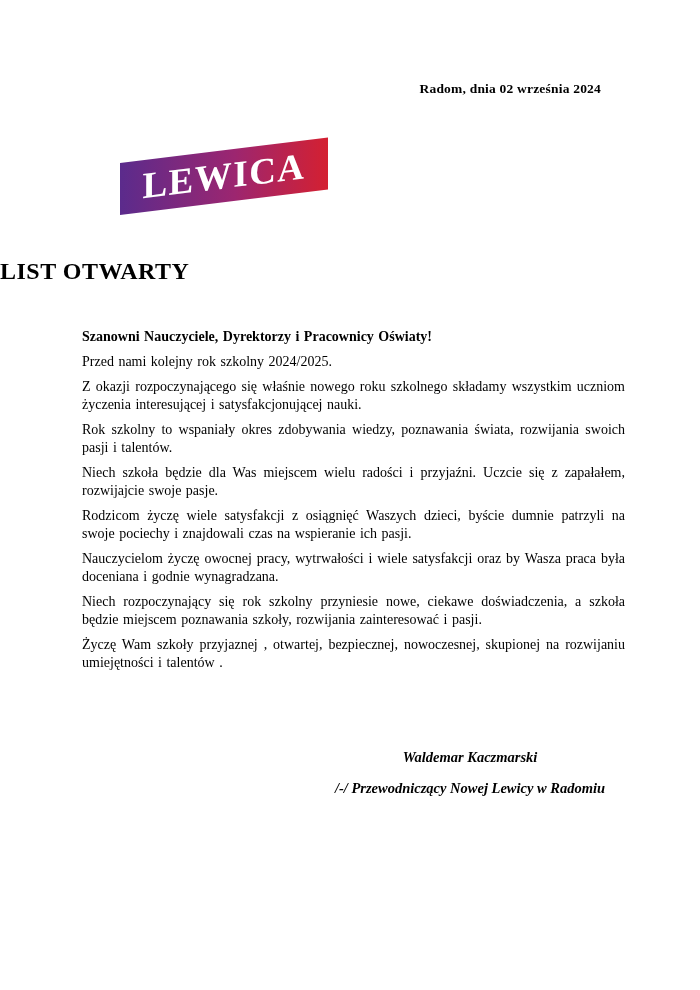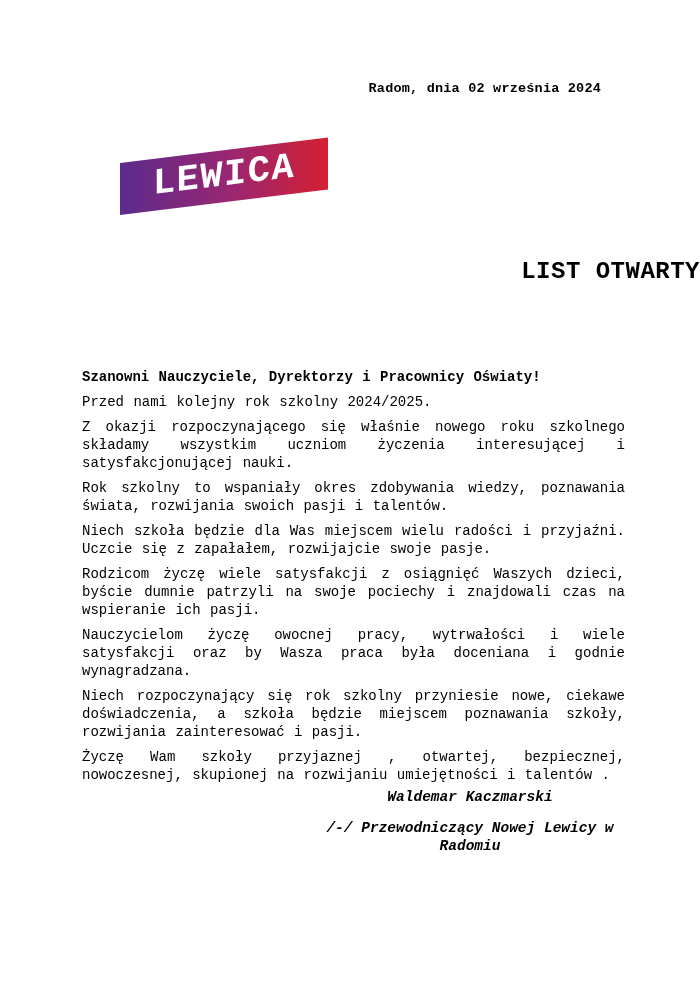--- a/index.html
+++ b/index.html
@@ -1,21 +1,21 @@
 <!DOCTYPE html>
 <html lang="pl"><head>
 <meta charset="utf-8">
 <style>
   html, body { margin: 0; padding: 0; background: #ffffff; }
   .page {
     position: relative;
     width: 700px;
     height: 976px;
     background: #ffffff;
-    font-family: Liberation Mono, monospace;
+    font-family: Liberation Serif, serif;
     color: #000000;
     overflow: hidden;
   }
   .date-line {
     position: absolute;
     top: 81px;
     right: 99px;
     font-size: 13.5px;
     font-weight: bold;
     letter-spacing: 0.2px;
@@ -38,51 +38,49 @@
     font-size: 37px;
     letter-spacing: 1.5px;
     line-height: 1;
     padding-bottom: 2px;
   }
   .title {
     position: absolute;
     top: 258px;
     left: 0;
     width: 700px;
-    text-align: right;
+    text-align: left;
     font-size: 24px;
     font-weight: bold;
     letter-spacing: 0.5px;
   }
   .letter-body {
     position: absolute;
     top: 328px;
     left: 82px;
     width: 543px;
-    margin-top: 40px;
   }
   .letter-body p {
     margin: 0 0 7px 0;
     font-size: 14px;
     line-height: 18px;
     text-align: justify;
     word-spacing: 1px;
   }
   .letter-body p.bold { font-weight: bold; }
   .signature {
     position: absolute;
     top: 748px;
     left: 322px;
     width: 296px;
     text-align: center;
     font-weight: bold;
     font-style: italic;
     font-size: 14.5px;
     line-height: 18px;
-    margin-top: 40px;
   }
   .signature .sig-name { margin-bottom: 13px; }
 </style>
 </head>
 <body>
 
 <div class="page">
 
   <div class="date-line">Radom, dnia 02 września 2024</div>
 

